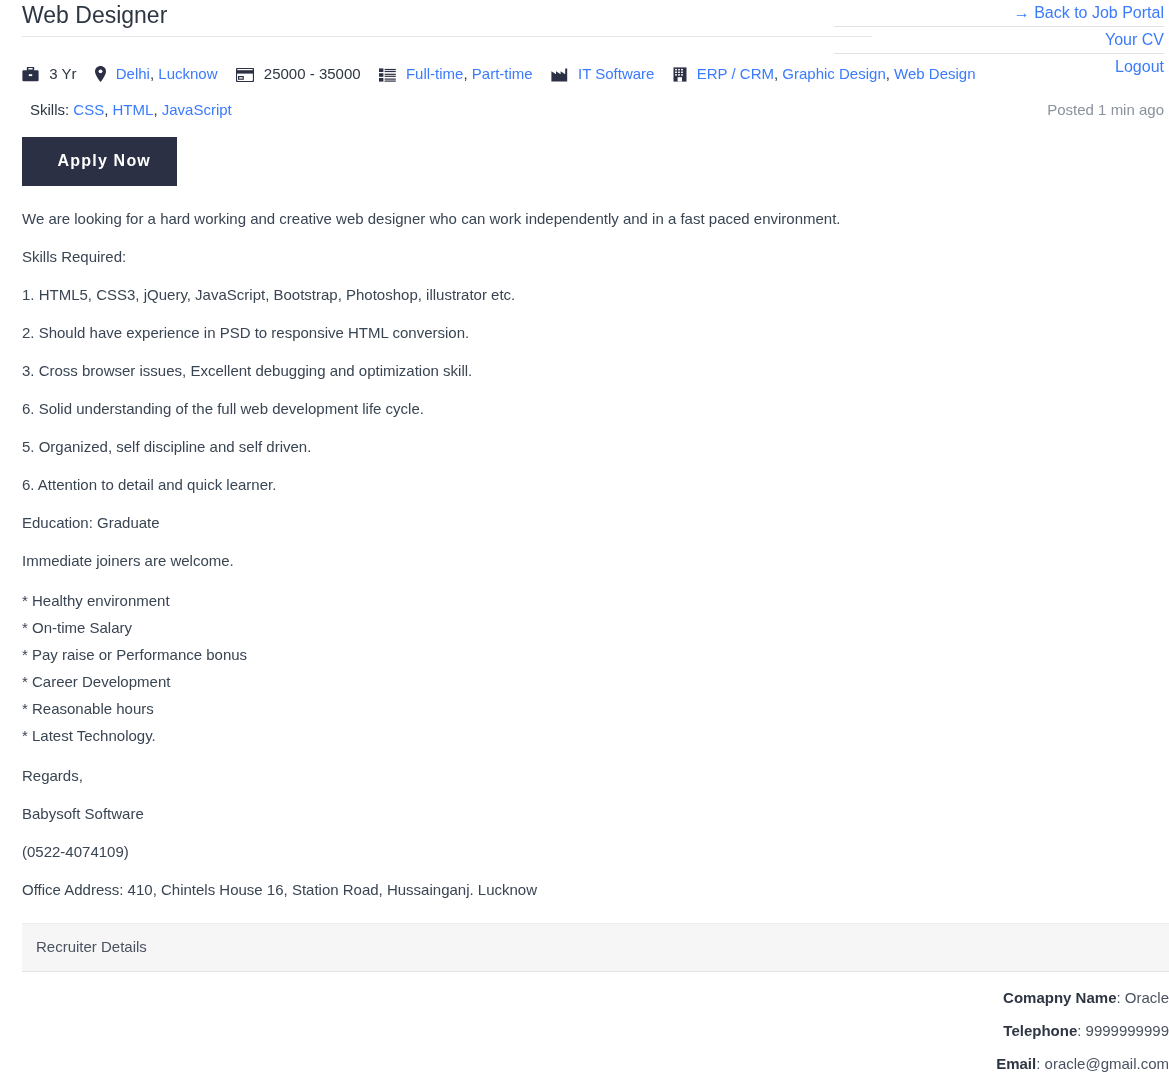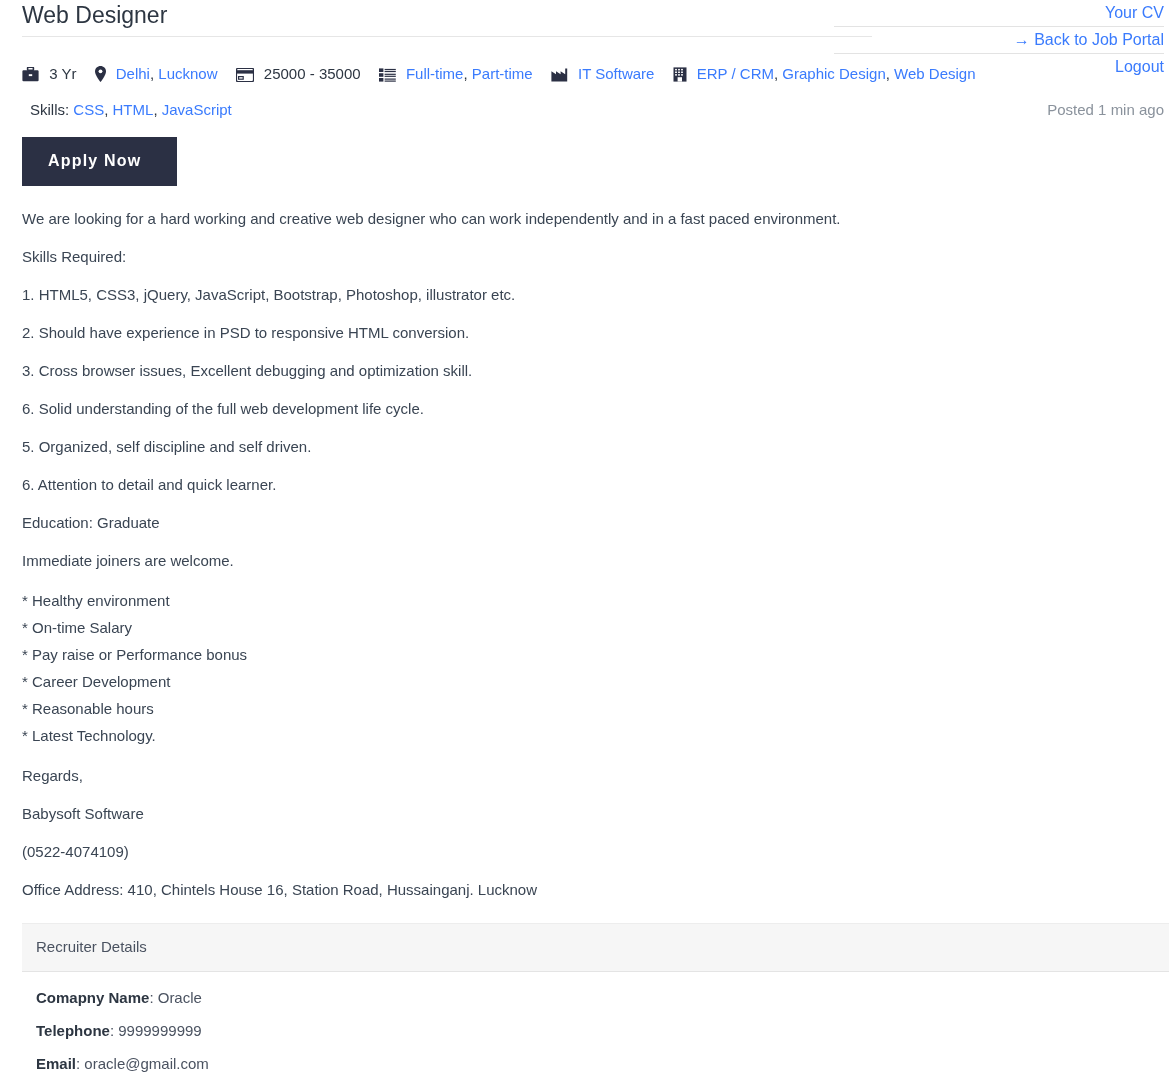--- a/index.html
+++ b/index.html
@@ -113,21 +113,21 @@
     background: #2b3044;
     color: #ffffff;
     border: none;
     font-family: "Liberation Sans", "DejaVu Sans", sans-serif;
     font-size: 16px;
     font-weight: bold;
     letter-spacing: 1.2px;
     padding: 15px 26px 16px 26px;
     line-height: 18px;
     cursor: pointer;
-    text-align: left;
+    text-align: right;
     min-width: 155px;
   }
 
   
   .description {
     padding: 0 22px;
     margin-top: 22px;
   }
   .description p {
     margin: 16px 0 15px 0;
@@ -156,36 +156,36 @@
     font-size: 15px;
     color: #4a5260;
     line-height: 20px;
   }
   .recruiter-body {
     padding: 16px 0 18px 14px;
     font-size: 15px;
     line-height: 20px;
     color: #3a4553;
   }
-  .recruiter-body .line { margin-bottom: 13px; }
+  .recruiter-body .line { margin-bottom: 13px; text-align: right; }
   .recruiter-body .line:last-child { margin-bottom: 0; }
   .recruiter-body .k {
     font-weight: bold;
     color: #2d3642;
   }
   .recruiter-body .v { color: #4a5260; }
 </style>
 </head>
 <body>
 
 <div class="page">
 
   <div class="topnav">
+    <a href="#">→ Back to Job Portal</a>
     <a href="#">Your CV</a>
-    <a href="#">→ Back to Job Portal</a>
     <a href="#" class="no-rule">Logout</a>
   </div>
 
   <div class="header">
     <h1 class="job-title">Web Designer</h1>
     <div class="title-rule"></div>
   </div>
 
   <div class="meta-row">
 

